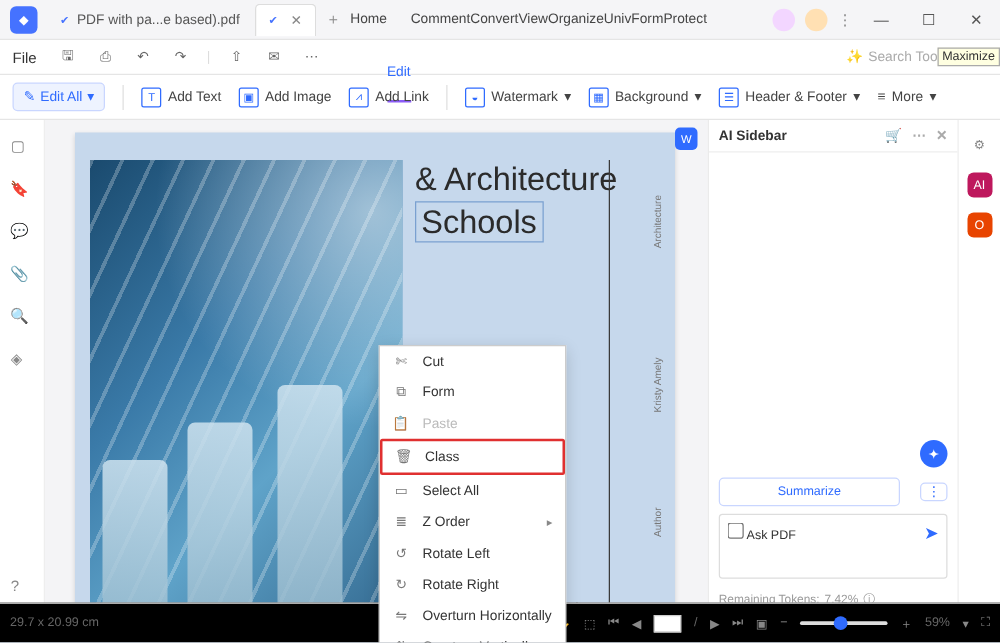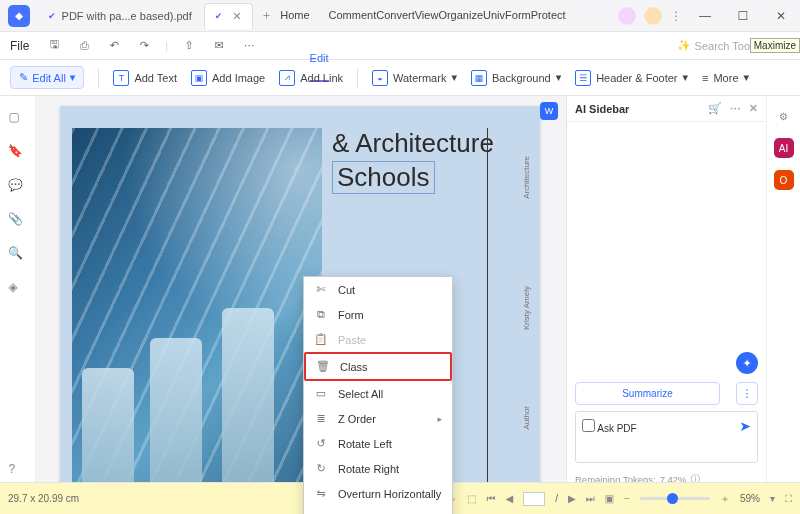--- a/index.html
+++ b/index.html
@@ -58,36 +58,36 @@
 .ctx-sub { margin-left:auto; color:#888; font-size:9px; }
 .ctx-hl { border:2px solid #e03030; border-radius:2px; }
 
 .ai-panel { width:200px; border-left:1px solid #e5e5e5; display:flex; flex-direction:column; font-size:11px; }
 .ai-head { display:flex; align-items:center; padding:6px 8px; border-bottom:1px solid #eee; font-weight:600; color:#333; }
 .ai-head .hact { margin-left:auto; display:flex; gap:8px; color:#aaa; }
 .ai-head .cart { color:#e6a400; }
 .ai-msg { margin:12px 10px; padding:8px; background:#f0f6ff; border-radius:6px; color:#333; line-height:1.4; font-size:10.5px; }
 .ai-spacer { flex:1; position:relative; }
 .ai-float { position:absolute; right:8px; bottom:8px; width:22px; height:22px; border-radius:50%; background:#2f6bff; color:#fff; display:flex; align-items:center; justify-content:center; font-size:11px; }
-.ai-acts { display:flex; gap:16px; padding:0 8px 6px; }
+.ai-acts { display:flex; gap:16px; padding:0 8px 6px;align-items:center; }
 .ai-pill { flex:1; text-align:center; padding:5px 0; border:1px solid #c9d6ff; border-radius:4px; color:#2f6bff; font-size:10px; cursor:pointer; }
 .ai-more { width:22px; border:1px solid #c9d6ff; border-radius:4px; color:#2f6bff; display:flex; align-items:center; justify-content:center; cursor:pointer; }
 .ai-input { margin:0 8px 6px; border:1px solid #ddd; border-radius:3px; height:52px; padding:6px; font-size:10px; color:#333; display:flex; flex-direction:column; justify-content:space-between; }
 .ai-input .ph { color:#bbb; }
 .ai-input .row { display:flex; align-items:center; justify-content:space-between; }
 .ai-input .send { color:#2f6bff; font-size:14px; }
 .ai-foot { padding:4px 8px 6px; font-size:9.5px; color:#999; display:flex; align-items:center; gap:4px; }
 
 .rightbar { width:34px; border-left:1px solid #eee; display:flex; flex-direction:column; align-items:center; gap:12px; padding-top:10px; }
 .rightbar .ric { width:20px; height:20px; border-radius:5px; display:flex; align-items:center; justify-content:center; font-size:10px; cursor:pointer; }
 .ric.set { color:#888; }
 .ric.ai { background:#be185d; color:#fff; }
 .ric.off { background:#e84400; color:#fff; }
 
-.statusbar { position:absolute; left:0; right:0; bottom:0; height:32px; border-top:1px solid #e5e5e5; display:flex; align-items:center; padding:0 8px; font-size:10px; color:#666; gap:10px; background:#fef9c3; }
+.statusbar { position:absolute; left:0; right:0; bottom:0; height:32px; border-top:1px solid #e5e5e5; display:flex; align-items:center; padding:0 8px; font-size:10px; color:#666; gap:10px; background:#000000; }
 .statusbar .rgt { margin-left:auto; display:flex; align-items:center; gap:10px; }
 .slider { width:70px; height:3px; background:#ddd; border-radius:2px; position:relative; }
 .slider .th { position:absolute; left:38%; top:-4px; width:11px; height:11px; border-radius:50%; background:#2f6bff; }
 .sico { color:#888; cursor:pointer; }
 
 .w-badge { position:absolute; top:102px; left:540px; width:18px; height:18px; background:#2f6bff; color:#fff; border-radius:4px; font-size:9px; display:flex; align-items:center; justify-content:center; z-index:40; }
 </style>
 </head>
 <body>
 

